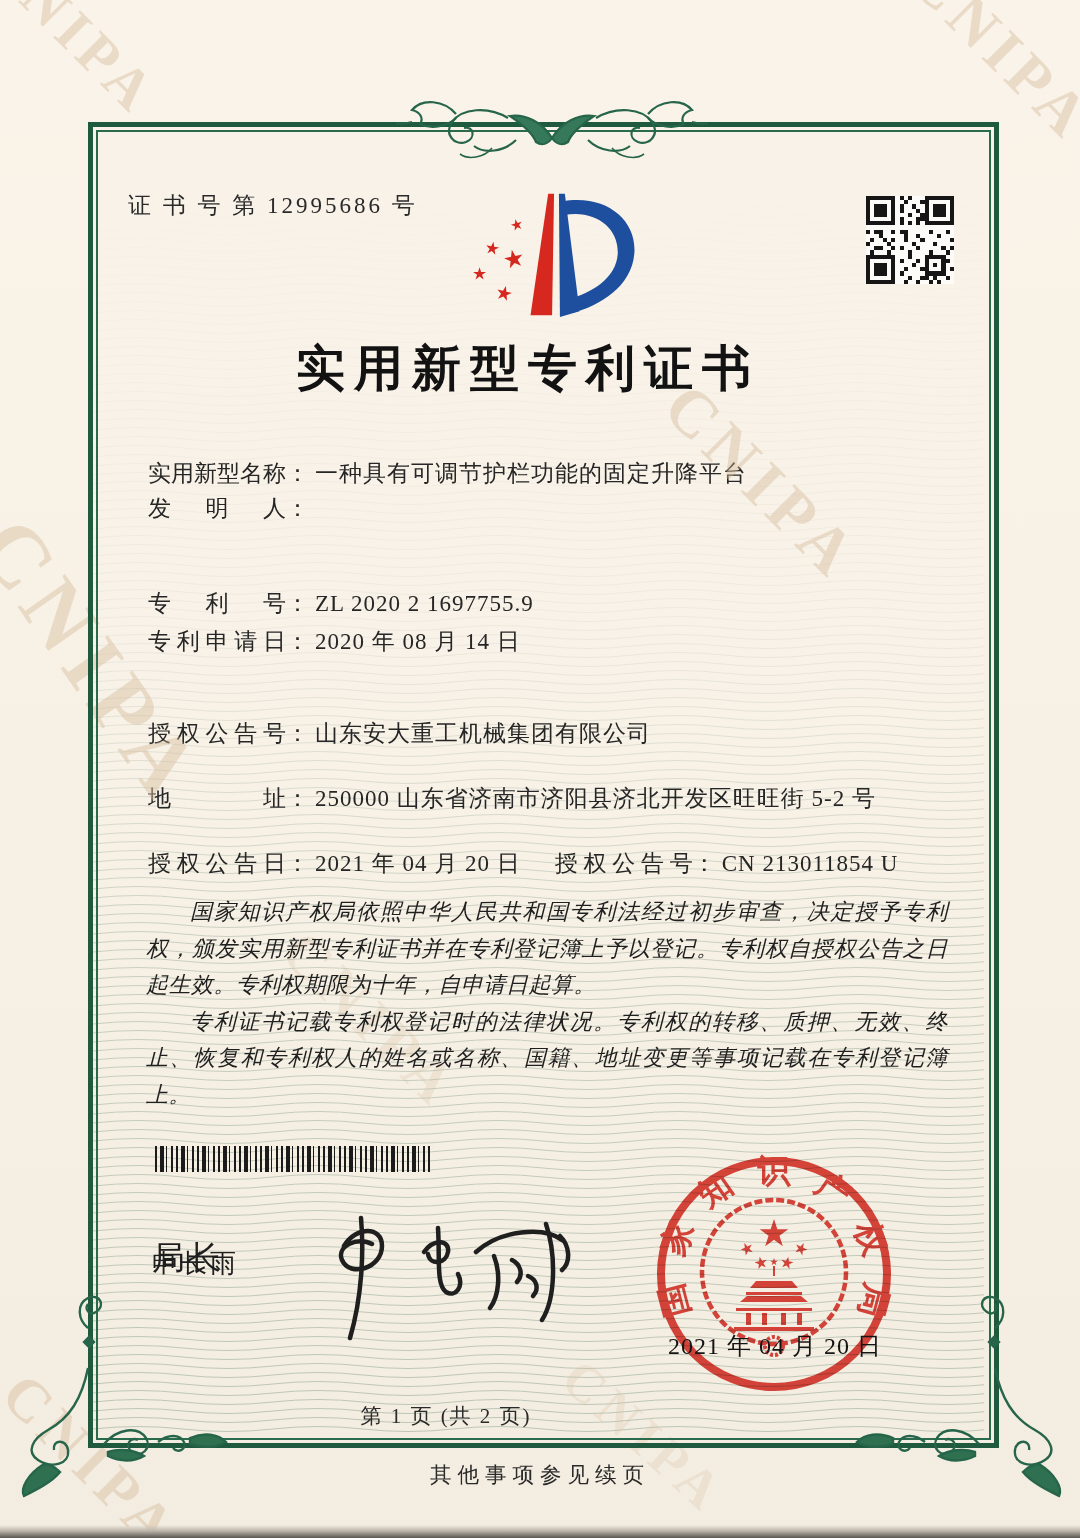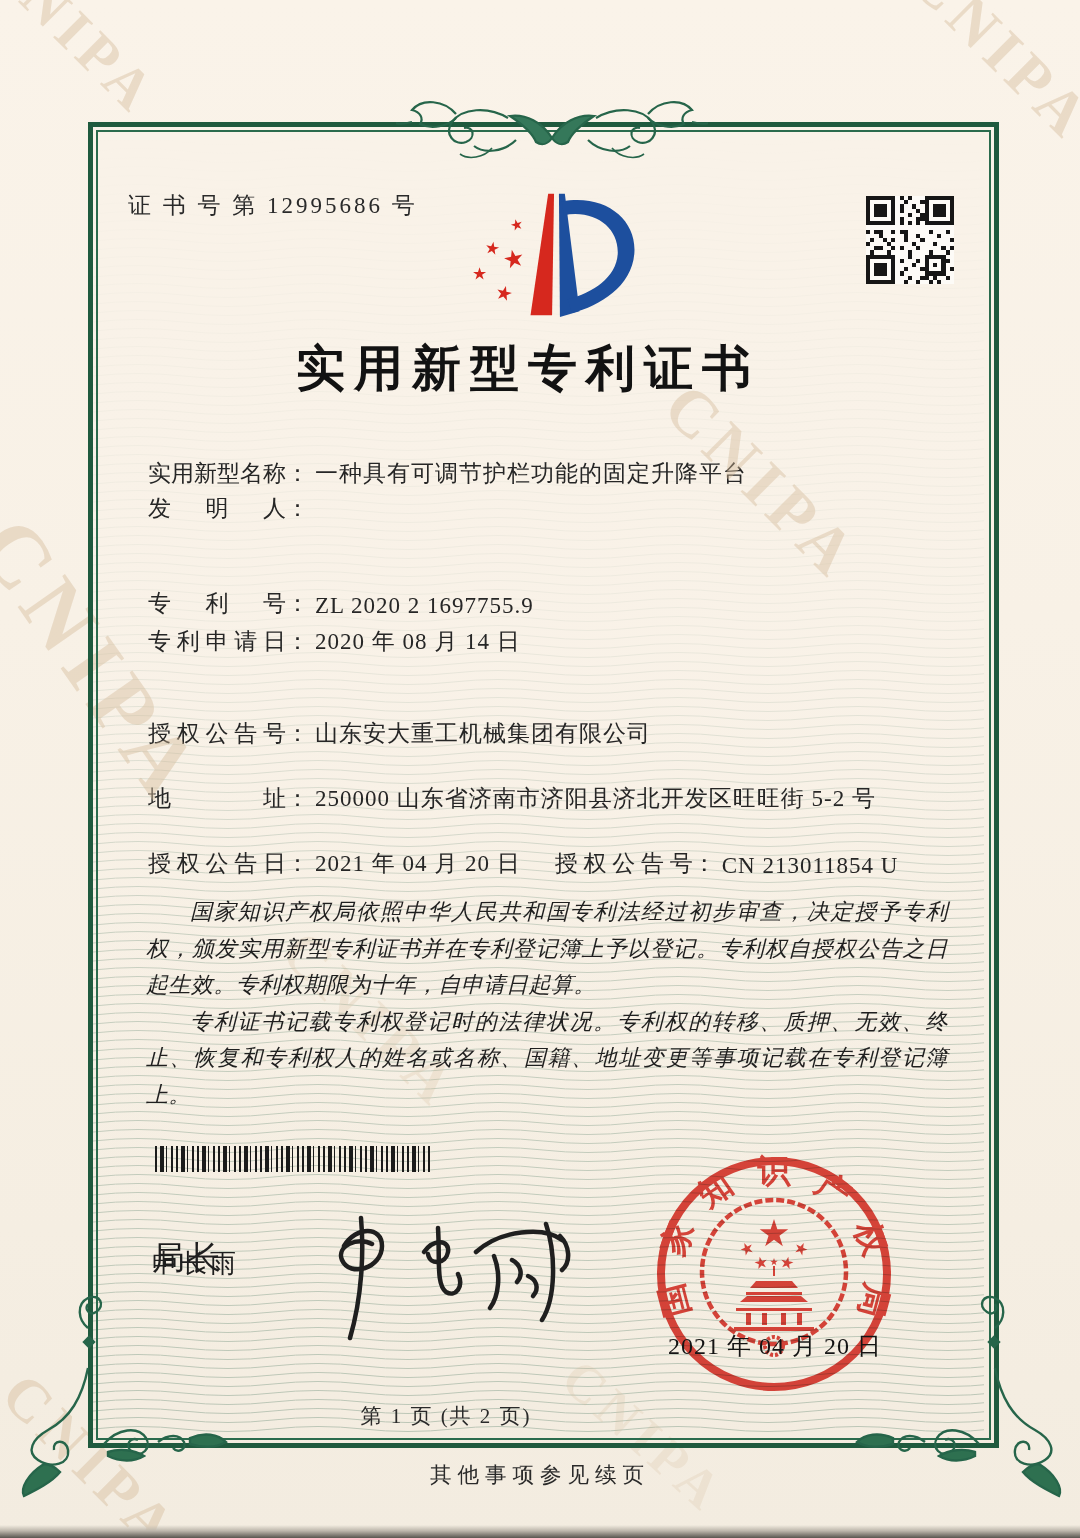--- a/index.html
+++ b/index.html
@@ -13,21 +13,21 @@
     border:5px solid #1f5a3e;z-index:1;}
   .frame::after{content:"";position:absolute;inset:3px;border:2px solid #2b6b4d;}
   .guill{position:absolute;left:93px;top:127px;z-index:0;}
   .orn{position:absolute;z-index:3;pointer-events:none;}
   .content{position:absolute;z-index:2;}
   .certno{left:128px;top:190px;font-size:23px;letter-spacing:3px;color:#2a2a2a;}
   .logo{left:458px;top:176px;z-index:2;}
   .qr{left:866px;top:196px;z-index:2;}
   .title{left:0;top:336px;width:1056px;text-align:center;font-size:49px;
     font-weight:700;letter-spacing:9px;color:#121212;}
-  .frow{position:absolute;left:148px;display:flex;align-items:flex-end;
+  .frow{position:absolute;left:148px;display:flex;align-items:center;
     font-size:23px;color:#262626;white-space:nowrap;font-family:Liberation Serif, serif;}
   .flabel{display:inline-block;width:138px;text-align:justify;text-align-last:justify;}
   .fcolon{display:inline-block;margin-right:6px;}
   .fvalue{letter-spacing:1px;}
   .flabel.second{margin-left:34px;}
   .paras{left:146px;top:894px;width:802px;font-size:22px;line-height:36.5px;
     text-align:justify;color:#1f1f1f;letter-spacing:0.5px;font-style:italic;}
   .paras p{margin:0;text-indent:2em;}
   .barcode{left:155px;top:1146px;width:278px;height:26px;
     background:repeating-linear-gradient(90deg,

